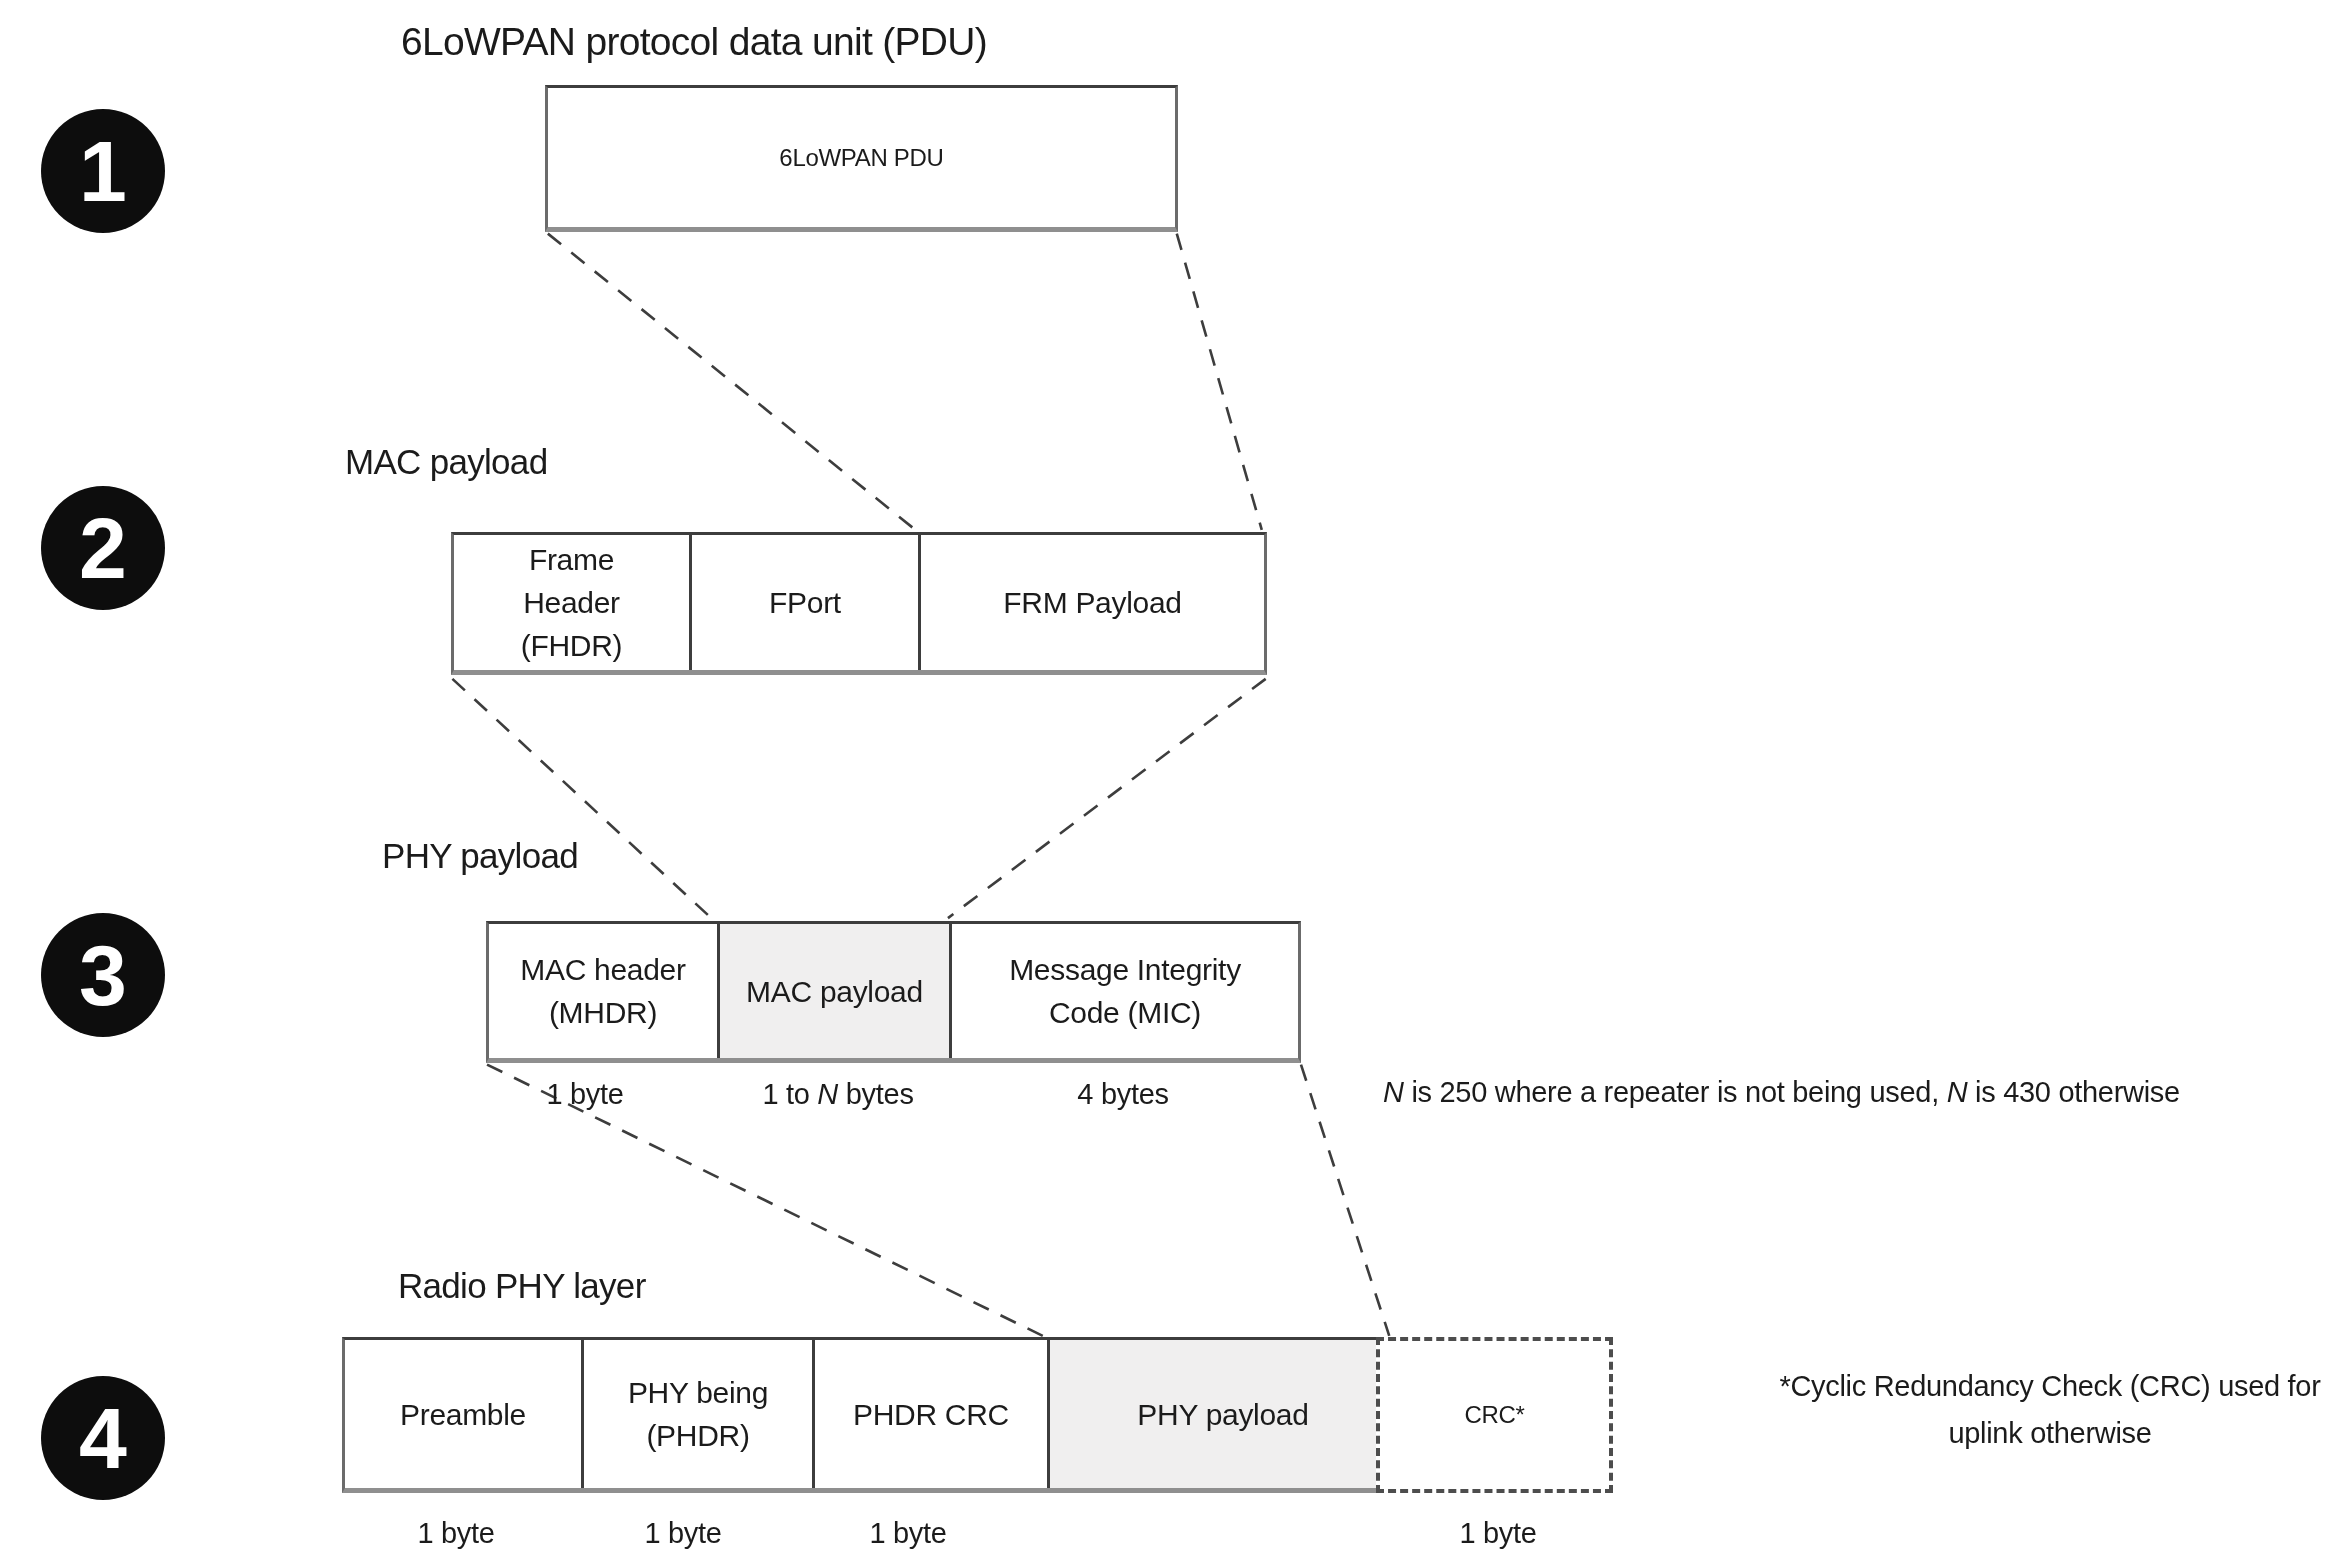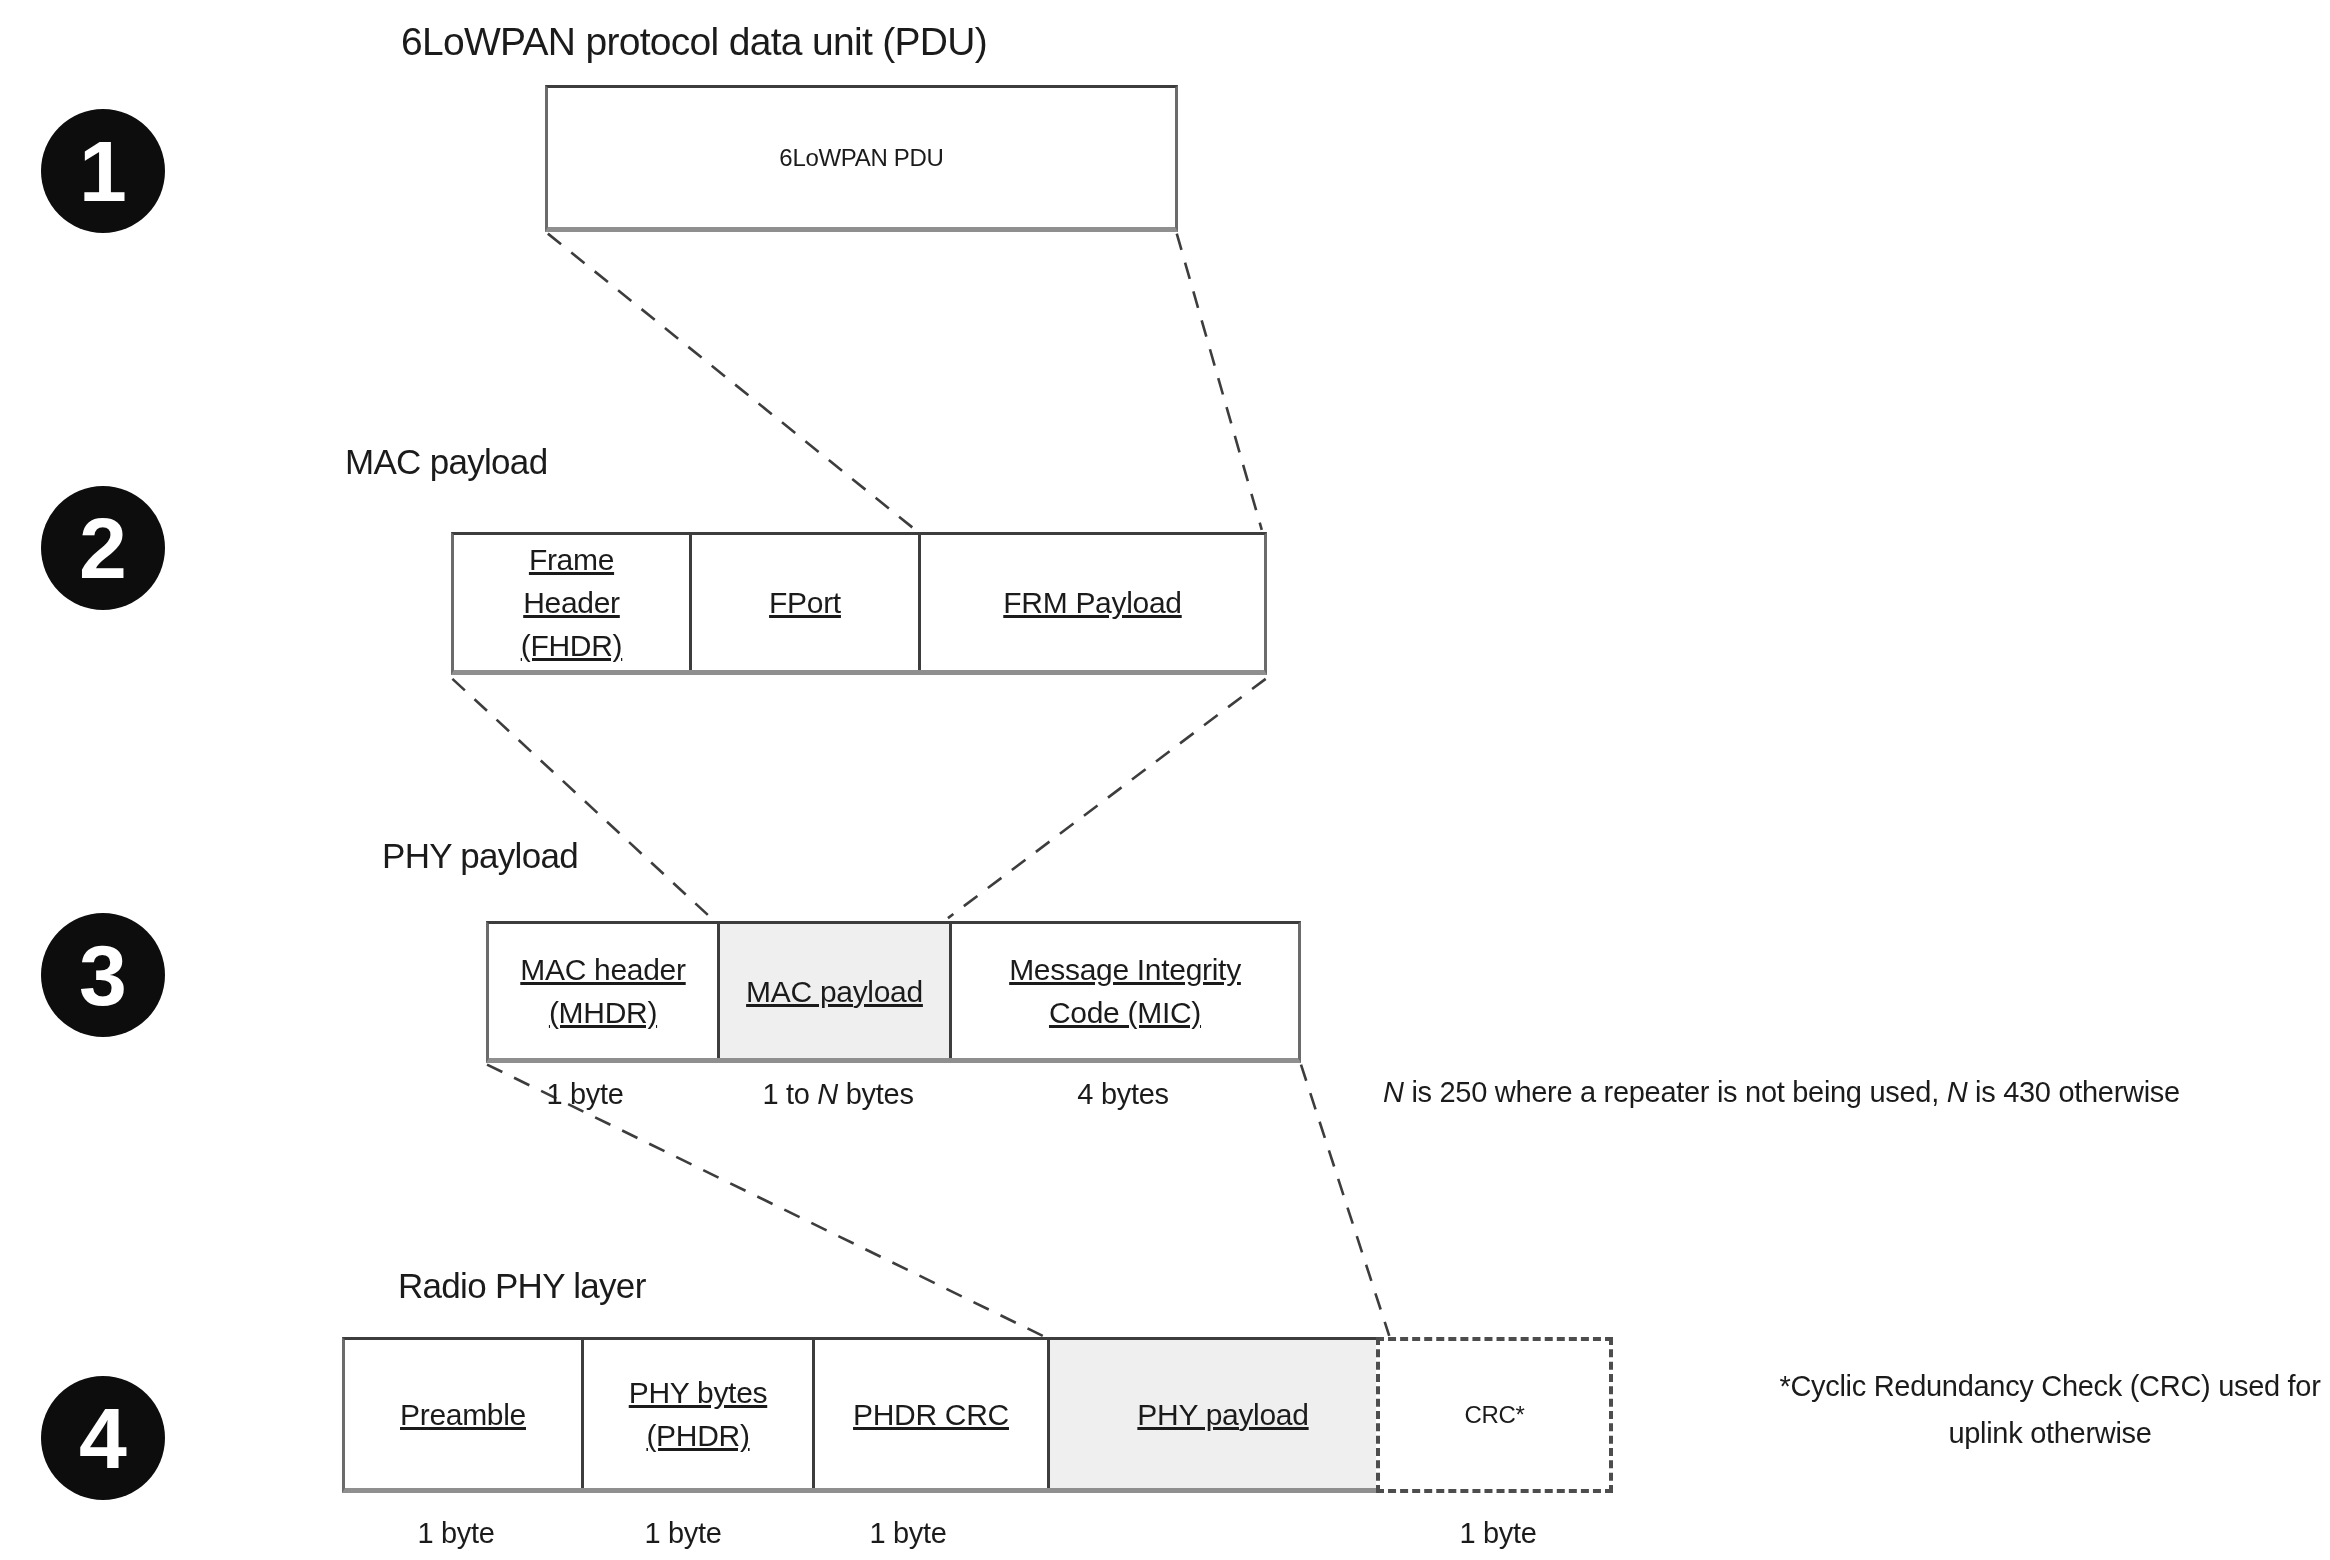--- a/index.html
+++ b/index.html
@@ -41,21 +41,21 @@
   }
   .frame-row{
     position:absolute;display:flex;background:#ffffff;
     border-top:3.9px solid var(--line);
     border-left:3.3px solid var(--edge);
     border-right:3.3px solid var(--edge);
     border-bottom:5.2px solid var(--shadow);
   }
   .cell{
     display:flex;flex-direction:column;align-items:center;justify-content:center;
-    font-size:30px;line-height:43px;text-align:center;letter-spacing:-0.3px;text-decoration:underline;
+    font-size:30px;line-height:43px;text-align:center;letter-spacing:-0.3px;
   }
   .cell + .cell{border-left:3.3px solid var(--line);}
   .cell.gray{background:var(--fill-gray);}
   .cell-label{white-space:nowrap;}
   .box-label{font-size:24px;letter-spacing:-0.3px;}
 
   .crc-box{
     position:absolute;left:1376px;top:1337px;width:237px;height:156px;
     border:4.6px dashed #4d4d4d;background:#ffffff;
     display:flex;align-items:center;justify-content:center;
@@ -140,21 +140,21 @@
   <div class="size-label" style="left:838px;top:1078px"><span>1 to </span><i>N</i><span> bytes</span></div>
   <div class="size-label" style="left:1123px;top:1078px">4 bytes</div>
   <div class="note" style="left:1383px;top:1076px"><i>N</i><span> is 250 where a repeater is not being used, </span><i>N</i><span> is 430 otherwise</span></div>
 
   <div class="heading" style="left:398px;top:1266px">Radio PHY layer</div>
   <div class="frame-row" style="left:342px;top:1337px;width:1057px;height:156px">
     <div class="cell" style="width:236px">
       <div class="cell-label">Preamble</div>
     </div>
     <div class="cell" style="width:231px">
-      <div class="cell-label">PHY bytes</div>
+      <div class="cell-label">PHY being</div>
       <div class="cell-label">(PHDR)</div>
     </div>
     <div class="cell" style="width:235px">
       <div class="cell-label">PHDR CRC</div>
     </div>
     <div class="cell gray" style="flex:1">
       <div class="cell-label">PHY payload</div>
     </div>
   </div>
   <div class="crc-box">

